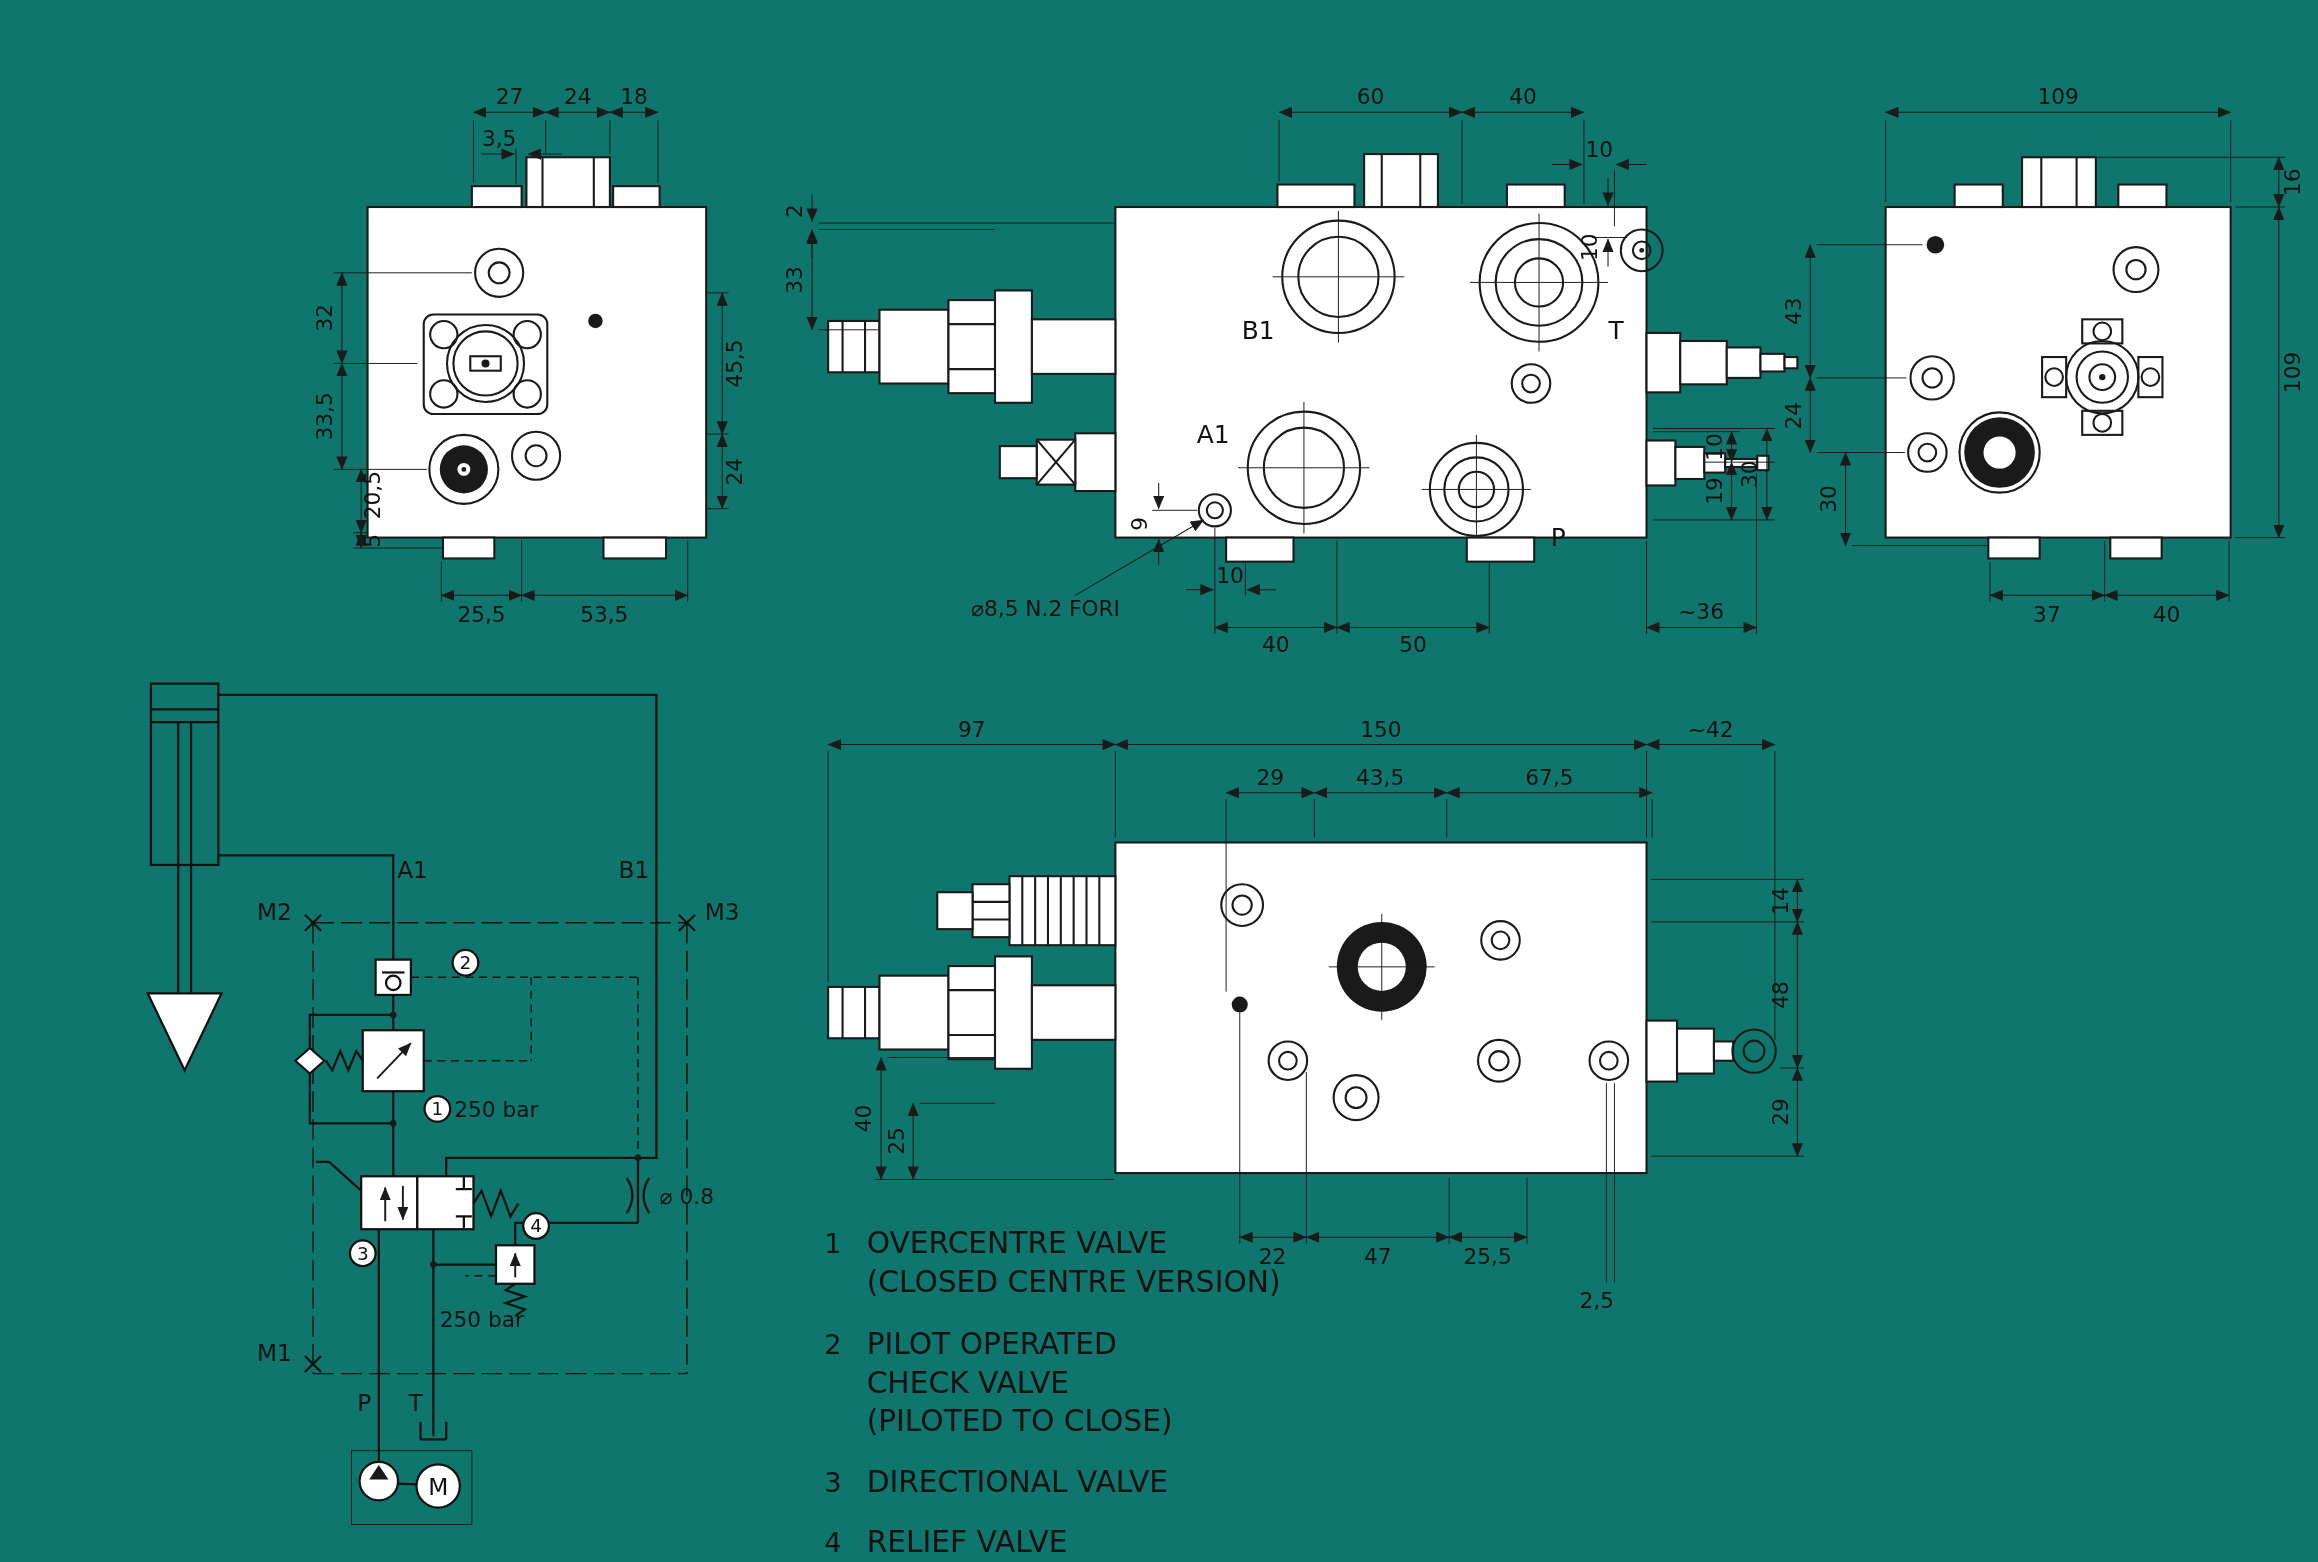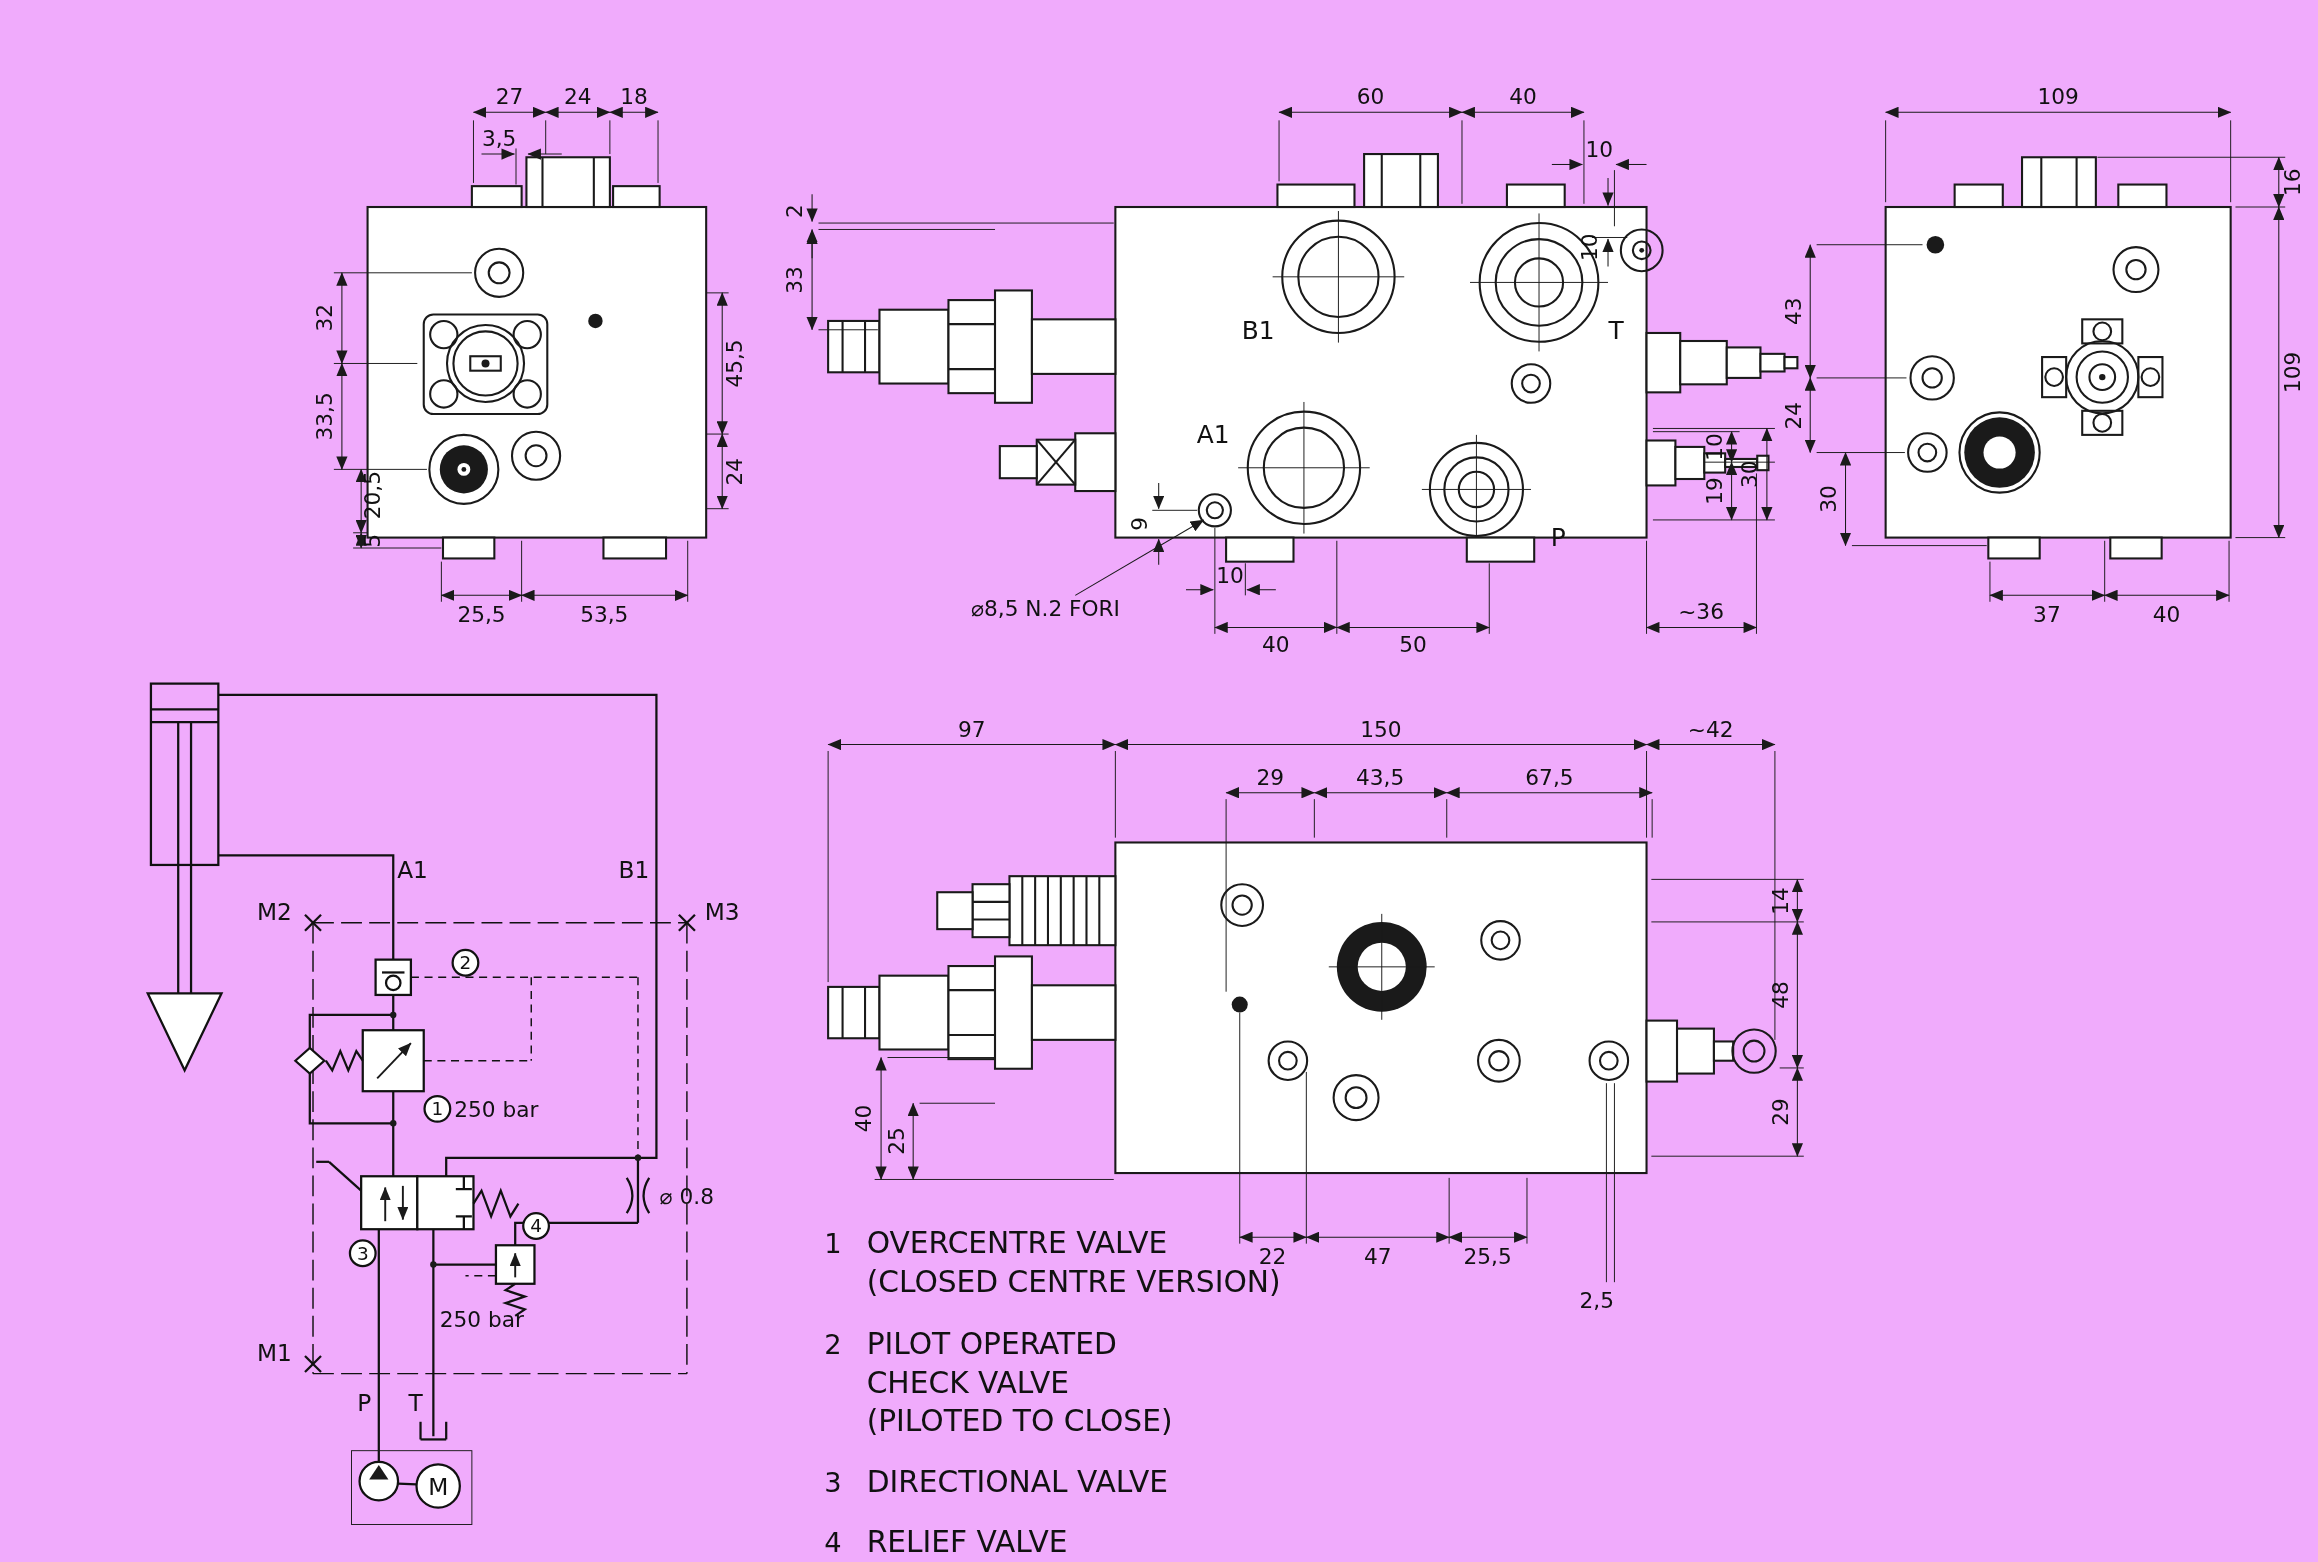--- a/index.html
+++ b/index.html
@@ -1,16 +1,16 @@
 <!DOCTYPE html>
 <html style="font-size:13px"><head>
 <meta charset="utf-8">
 <style>
   html,body{margin:0;padding:0;background:#ffffff;}
-  #page{position:relative;width:2319px;height:1563px;background:#f0abfc;overflow:hidden;}
+  #page{position:relative;width:2319px;height:1563px;background:#0f766e;overflow:hidden;}
   svg{display:block;}
   .ln{stroke:#1a1a1a;stroke-width:2.6;fill:none}
   .lf{stroke:#1a1a1a;stroke-width:2.6;fill:#fff}
   .t{stroke:#1a1a1a;stroke-width:1.2;fill:none}
   .dm{stroke:#1a1a1a;stroke-width:1.3;fill:none;marker-start:url(#ar);marker-end:url(#ar)}
   .de{stroke:#1a1a1a;stroke-width:1.3;fill:none;marker-end:url(#ar)}
   .bk{fill:#1a1a1a;stroke:none}
   .wt{fill:#ffffff;stroke:none}
   .sc{stroke:#111;stroke-width:2.8;fill:none}
   .sf{stroke:#111;stroke-width:2.8;fill:#fff}

